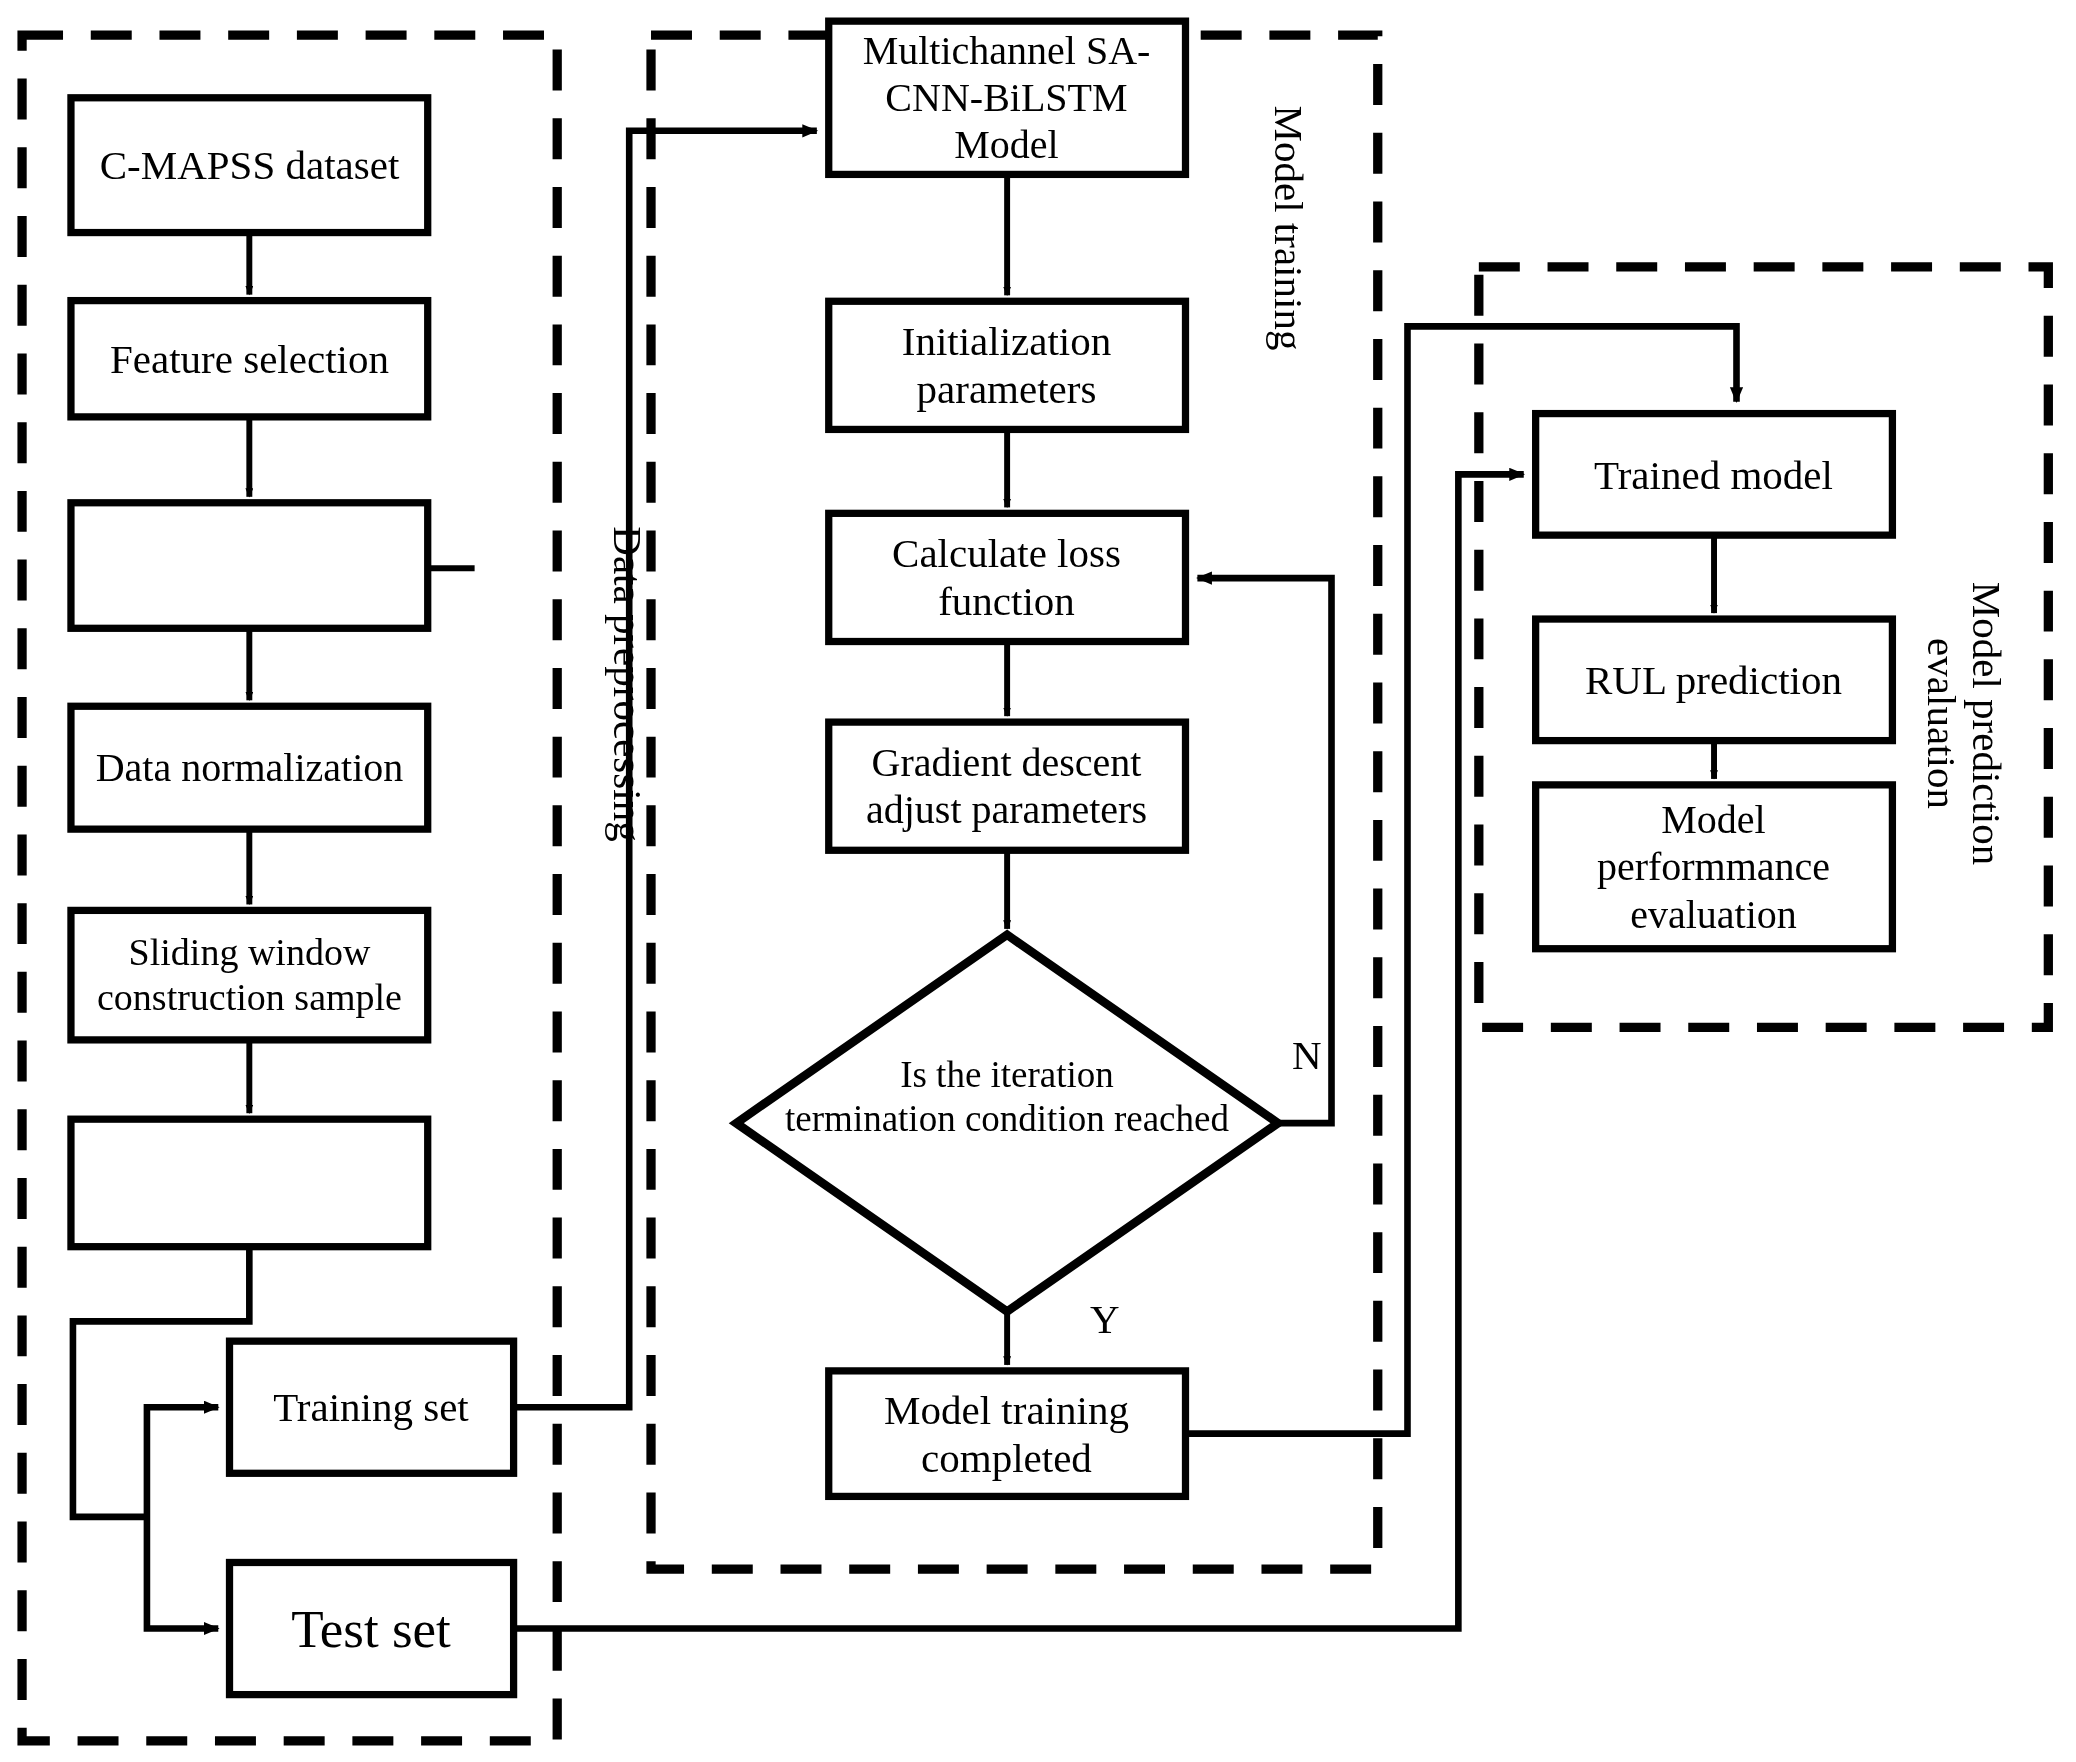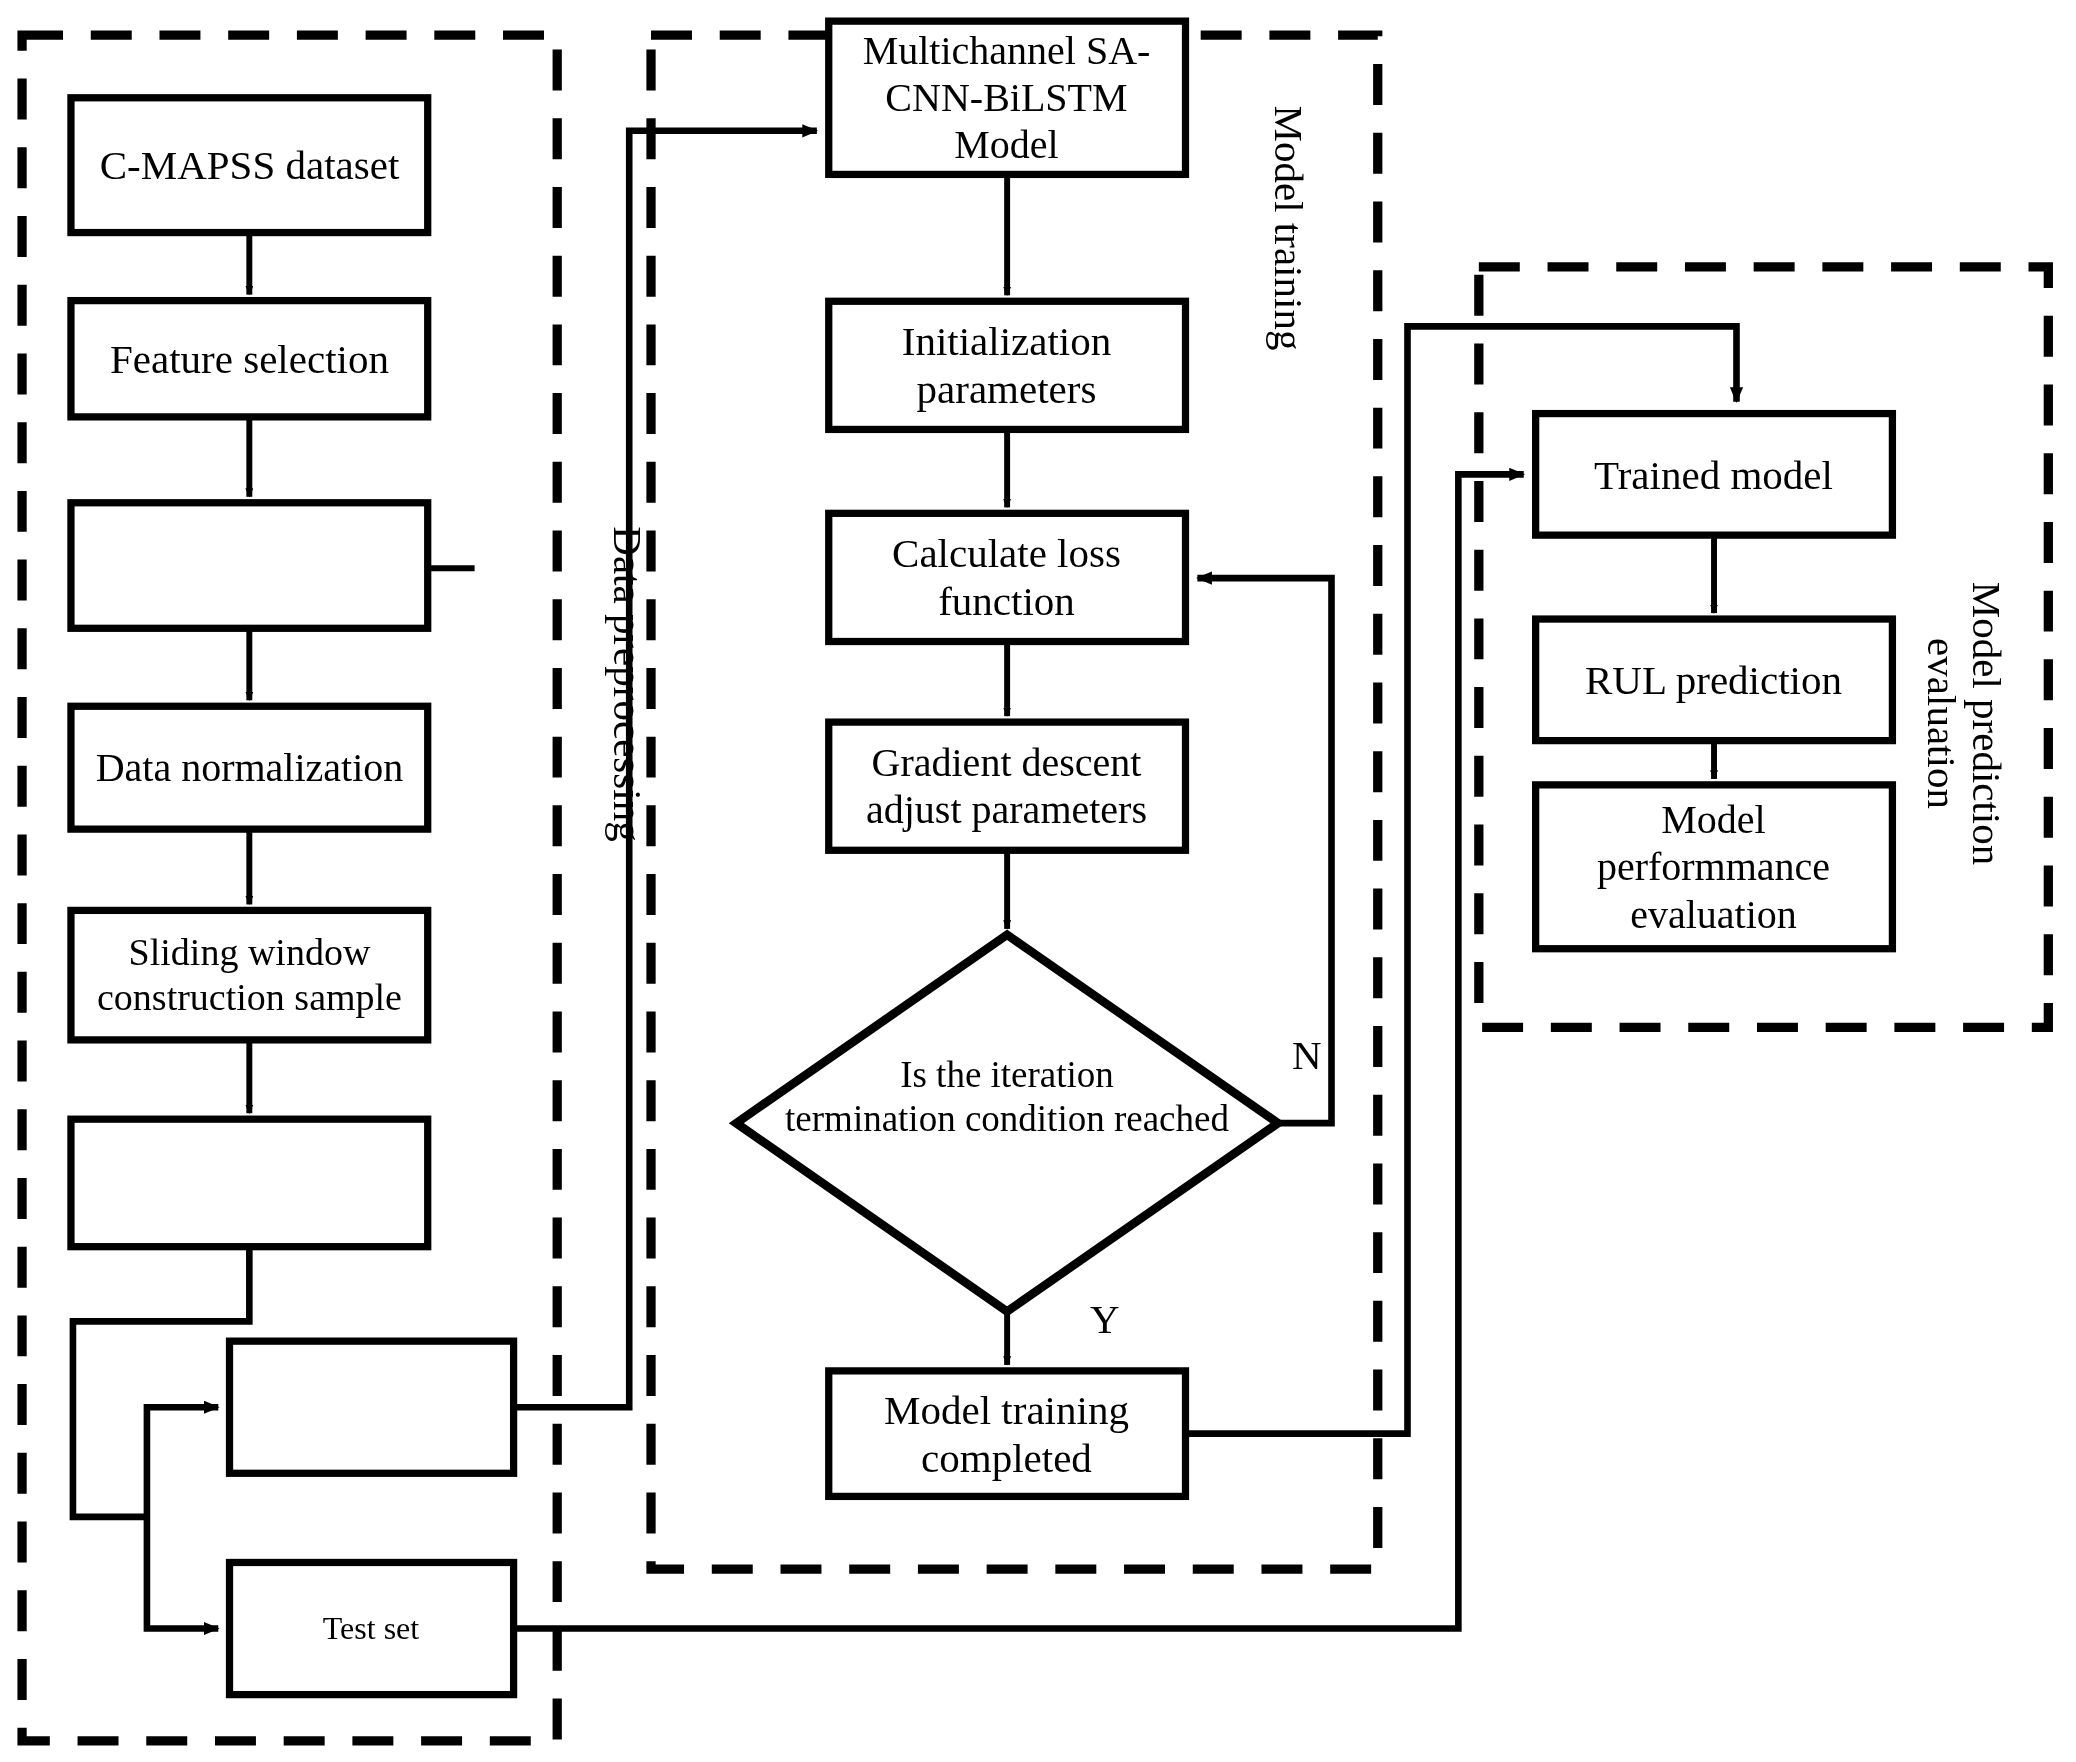--- a/index.html
+++ b/index.html
@@ -97,21 +97,22 @@
 
     <line x1="2594" y1="810" x2="2594" y2="928" stroke="#000" stroke-width="9" marker-end="url(#arrow)"></line>
     <line x1="2594" y1="1121" x2="2594" y2="1179" stroke="#000" stroke-width="9" marker-end="url(#arrow)"></line>
   </svg>
 
   <div class="nodeLabel" style="left:71px;top:98px;width:357px;height:135px;font-size:41px;">C-MAPSS dataset</div>
   <div class="nodeLabel" style="left:71px;top:301px;width:357px;height:116px;font-size:41px;">Feature selection</div>
   <div class="nodeLabel" style="left:71px;top:706px;width:357px;height:123px;font-size:40px;text-align:center;">Data normalization</div>
   <div class="nodeLabel" style="left:71px;top:910px;width:357px;height:129px;font-size:38px;">Sliding window
 construction sample</div>
-  <div class="nodeLabel" style="left:229px;top:1563px;width:284px;height:132px;font-size:32px;">Test set</div>
+  <div class="nodeLabel" style="left:229px;top:1341px;width:284px;height:132px;font-size:41px;">Training set</div>
+  <div class="nodeLabel" style="left:229px;top:1563px;width:284px;height:132px;font-size:53px;">Test set</div>
 
   <div class="nodeLabel" style="left:828px;top:21px;width:357px;height:153px;font-size:40px;">Multichannel SA-
 CNN-BiLSTM
 Model</div>
   <div class="nodeLabel" style="left:828px;top:301px;width:357px;height:128px;font-size:41px;">Initialization
 parameters</div>
   <div class="nodeLabel" style="left:828px;top:722px;width:357px;height:128px;font-size:40px;">Gradient descent
 adjust parameters</div>
   <div class="nodeLabel" style="left:828px;top:513px;width:357px;height:128px;font-size:41px;">Calculate loss
 function</div>

